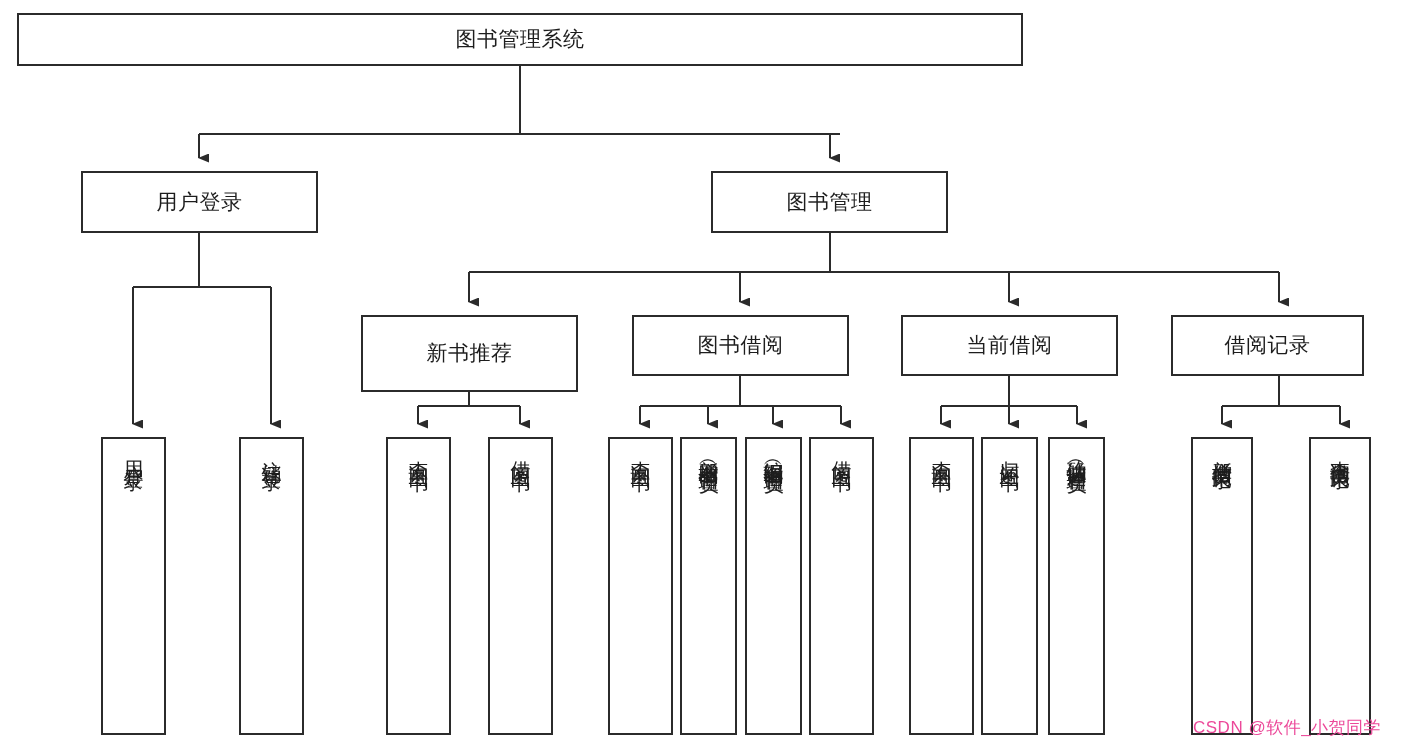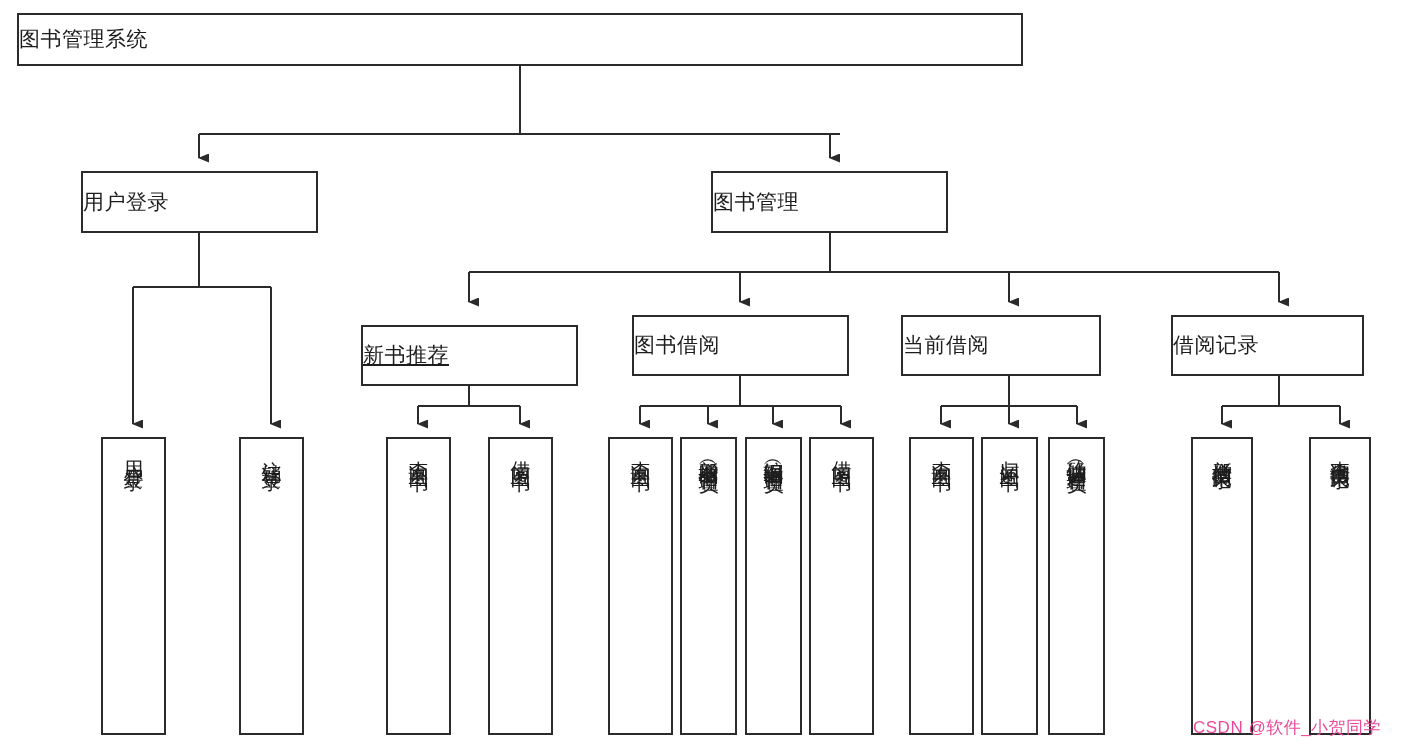--- a/index.html
+++ b/index.html
@@ -26,21 +26,21 @@
     height: 747px;
     pointer-events: none;
   }
   .node {
     position: absolute;
     box-sizing: border-box;
     border: 2.5px solid #2b2b2b;
     background: #ffffff;
     display: flex;
     align-items: center;
-    justify-content: flex-start;
+    justify-content: center;
     color: #1d1d1d;
   }
   .node-label {
     display: block;
     text-align: center;
     line-height: 1.18;
     letter-spacing: 0.5px;
   }
   
   .node.horiz .node-label {
@@ -138,29 +138,29 @@
   </div>
 
   <div class="node horiz" style="left:81px; top:171px; width:237px; height:62px;">
     <span class="node-label">用户登录</span>
   </div>
 
   <div class="node horiz" style="left:711px; top:171px; width:237px; height:62px;">
     <span class="node-label">图书管理</span>
   </div>
 
-  <div class="node horiz" style="left:361px; top:325px; width:217px; height:61px;text-decoration:underline;">
+  <div class="node horiz" style="left:361px; top:315px; width:217px; height:77px;">
     <span class="node-label">新书推荐</span>
   </div>
 
   <div class="node horiz" style="left:632px; top:315px; width:217px; height:61px;">
     <span class="node-label">图书借阅</span>
   </div>
 
-  <div class="node horiz" style="left:901px; top:315px; width:200px; height:61px;">
+  <div class="node horiz" style="left:901px; top:315px; width:217px; height:61px;">
     <span class="node-label">当前借阅</span>
   </div>
 
   <div class="node horiz" style="left:1171px; top:315px; width:193px; height:61px;">
     <span class="node-label">借阅记录</span>
   </div>
 
   <div class="node vert" style="left:101px; top:437px; width:65px; height:298px;">
     <span class="node-label">用户登录</span>
   </div>

